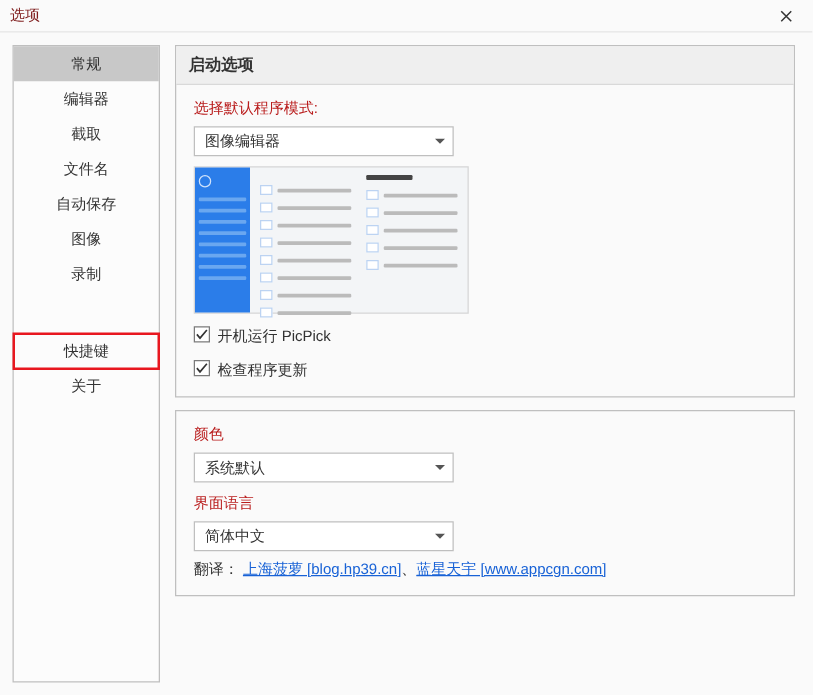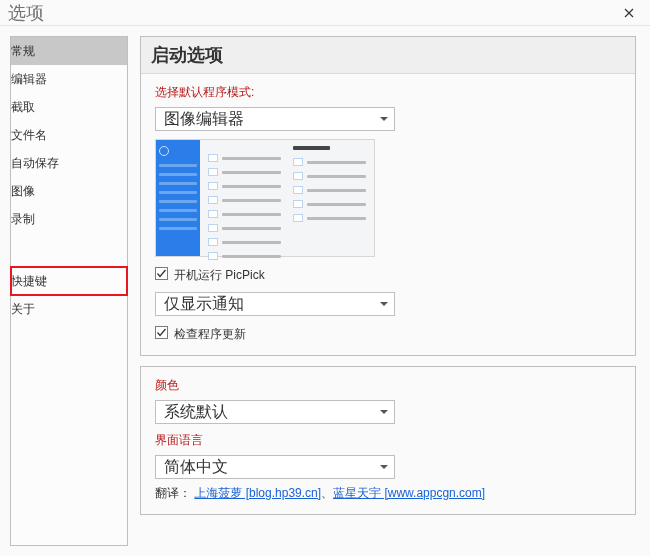--- a/index.html
+++ b/index.html
@@ -14,21 +14,21 @@
     }
     .titlebar {
       height: 26px;
       display: flex;
       align-items: center;
       justify-content: space-between;
       padding: 0 0 0 8px;
       background: #fafafa;
       border-bottom: 1px solid #e5e5e5;
     }
-    .titlebar-title { font-size: 18px; color: #737373; }
+    .titlebar-title { font-size: 12px; color: #7f1d1d; }
     .close-btn {
       width: 42px;
       height: 26px;
       display: flex;
       align-items: center;
       justify-content: center;
       cursor: pointer;
       color: #333;
     }
     .close-btn svg { width: 10px; height: 10px; }
@@ -39,20 +39,21 @@
     }
     .sidebar {
       width: 118px;
       border: 1px solid #bfbfbf;
       background: #fcfcfc;
     }
     .sidebar-item {
       height: 28px;
       display: flex;
       align-items: center;
+      justify-content: center;
       font-size: 12px;
       cursor: pointer;
     }
     .sidebar-item.active {
       background: #c8c8c8;
     }
     .sidebar-item.highlight {
       outline: 2px solid #e8171f;
       outline-offset: -1px;
       position: relative;
@@ -67,38 +68,38 @@
       overflow: hidden;
     }
     .panel {
       border: 1px solid #bfbfbf;
       background: #fafafa;
     }
     .panel-header {
       background: #efefef;
       padding: 6px 10px;
       font-weight: bold;
-      font-size: 18px;
+      font-size: 13px;
       border-bottom: 1px solid #d9d9d9;
     }
     .panel-body {
       padding: 10px 14px 12px 14px;
     }
     .label { margin-bottom: 6px; color: #b91c1c; }
     .select {
-      width: 240px;
+      width: 208px;
       height: 24px;
       border: 1px solid #bfbfbf;
       background: #fff;
       display: flex;
       align-items: center;
       justify-content: space-between;
       padding: 0 6px 0 8px;
       cursor: pointer;
-      font-size: 16px;
+      font-size: 12px;
       color: #333;
     }
     .select .arrow {
       border-left: 4px solid transparent;
       border-right: 4px solid transparent;
       border-top: 4px solid #555;
     }
     .preview {
       width: 220px;
       height: 118px;
@@ -272,24 +273,20 @@
 
         <div class="check-row">
           <div class="checkbox">
             <svg viewBox="0 0 11 11">
                 <path d="M1.5 5.5 L4 8.5 L9.5 2" stroke="#333" stroke-width="1.3" fill="none"></path>
               </svg>
           </div>
           <span>开机运行 PicPick</span>
         </div>
 
-        <div class="select mt8">
-          <span>仅显示通知</span>
-          <span class="arrow"></span>
-        </div>
 
         <div class="check-row">
           <div class="checkbox">
             <svg viewBox="0 0 11 11">
                 <path d="M1.5 5.5 L4 8.5 L9.5 2" stroke="#333" stroke-width="1.3" fill="none"></path>
               </svg>
           </div>
           <span>检查程序更新</span>
         </div>
       </div>

